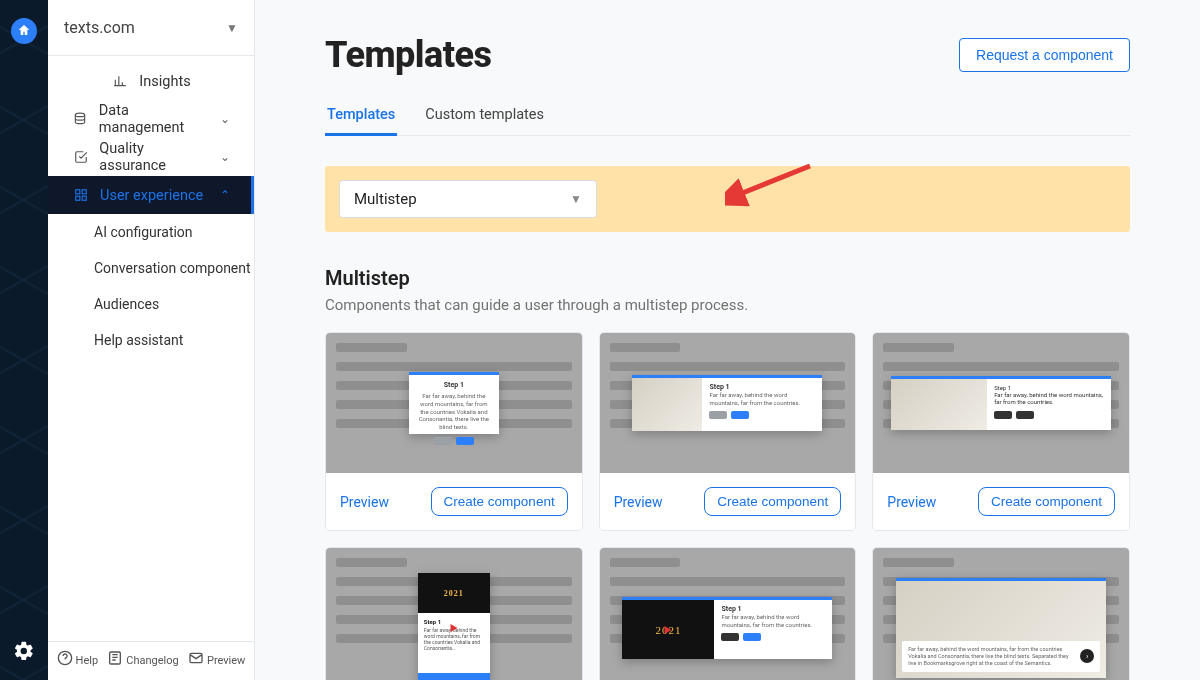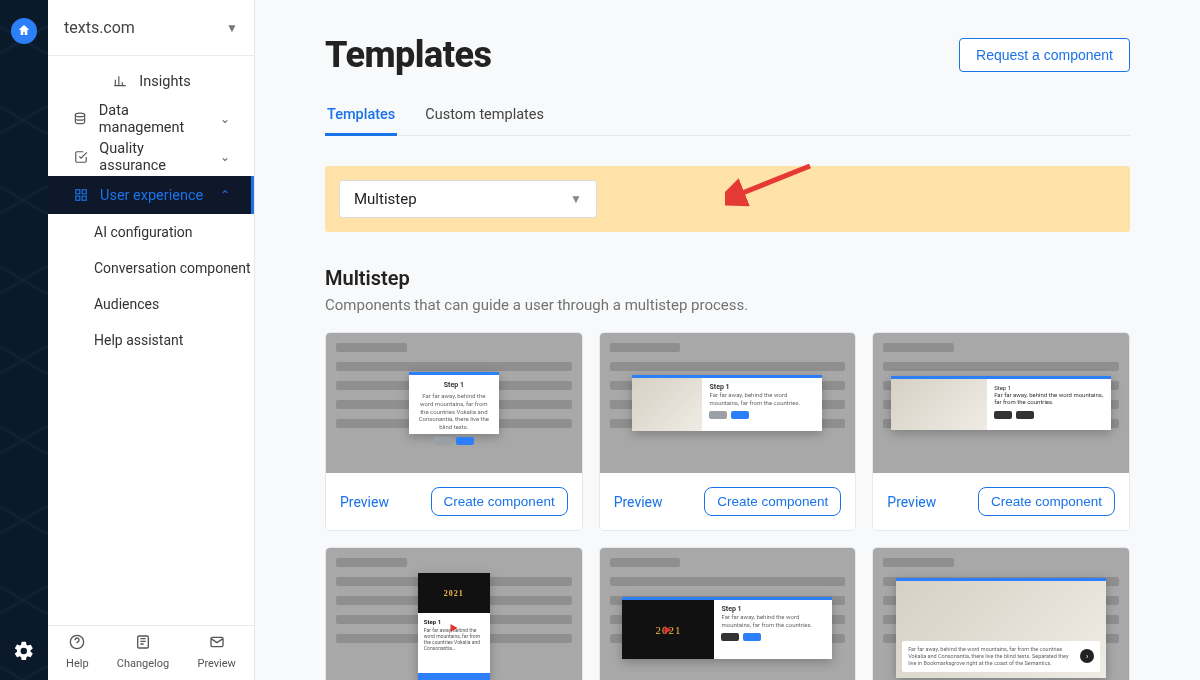--- a/index.html
+++ b/index.html
@@ -97,21 +97,21 @@
   }
 
   .sidebar-footer {
     border-top:1px solid #e4e7eb;
     display:flex;
     justify-content:space-around;
     padding:8px 4px 10px;
   }
   .sf-item {
     display:flex;
-    flex-direction:column;
+    flex-direction:row;
     align-items:center;
     font-size:11px;
     color:#555;
     gap:3px;
     cursor:pointer;
   }
   .sf-item .ficon { font-size:15px; color:#555; }
 
   
   .main { flex:1; overflow:auto; }

